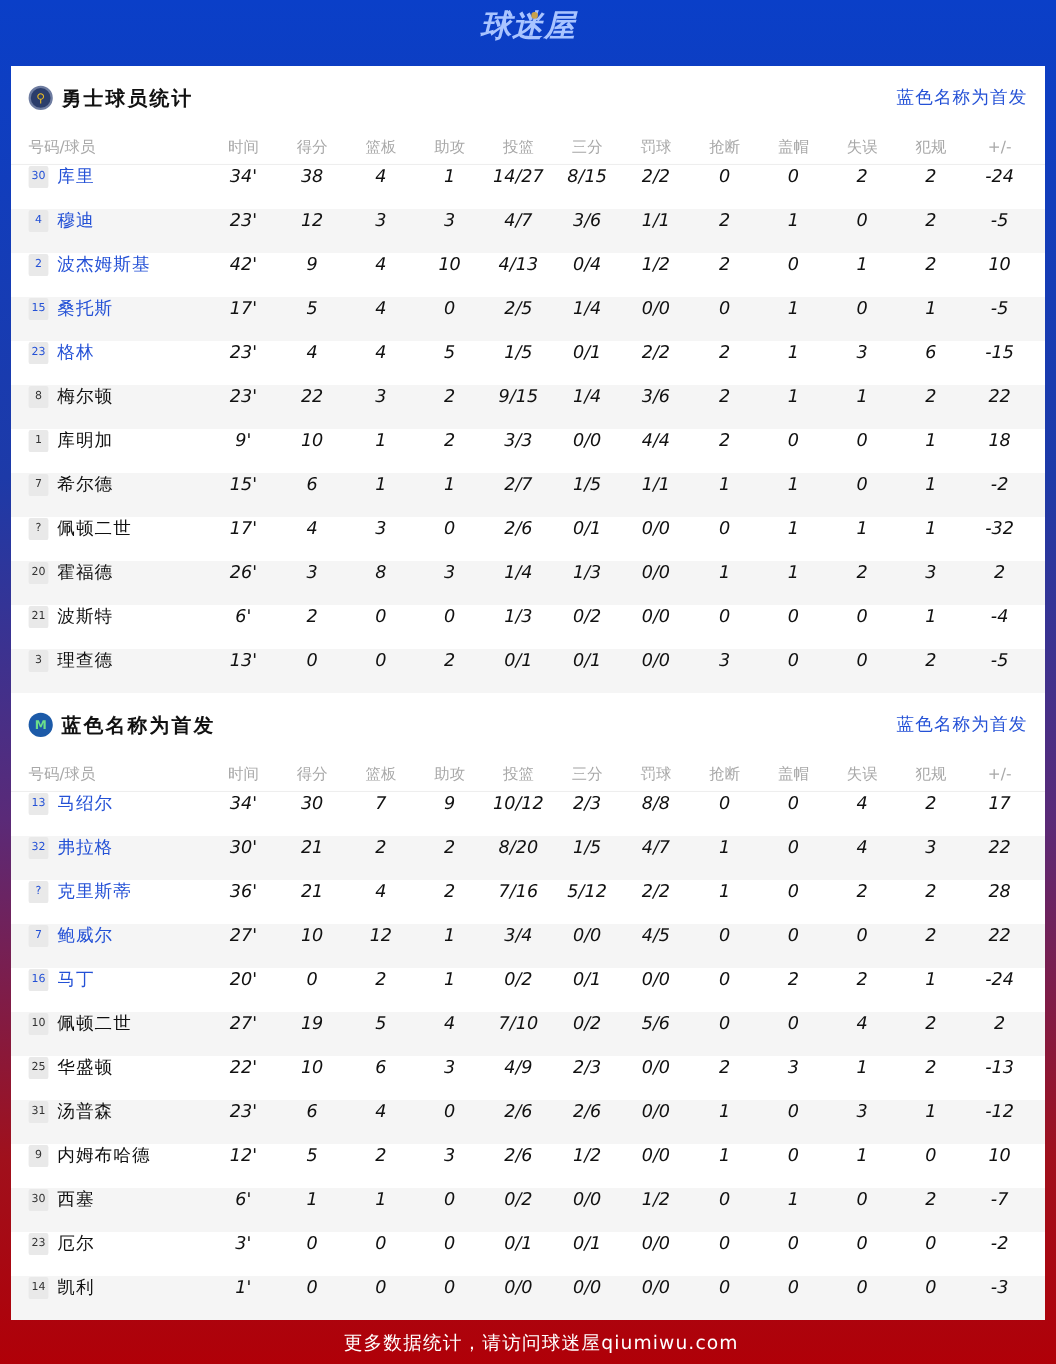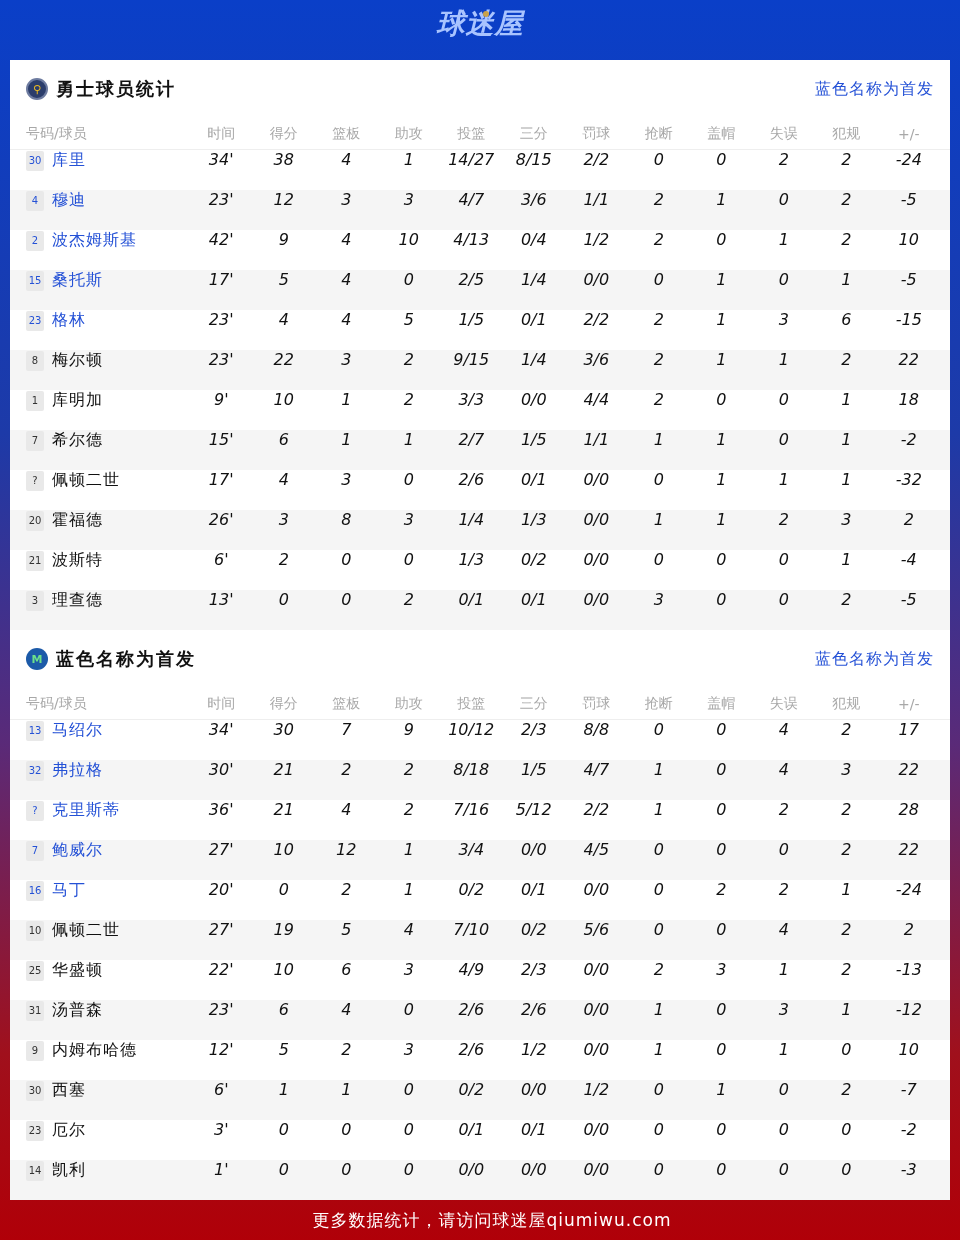--- a/index.html
+++ b/index.html
@@ -366,21 +366,21 @@
           </div>
           <div class="row starter">
             <span class="c-player">
               <span class="num-badge">32</span>
               <span class="pname">弗拉格</span>
             </span>
             <span class="c">30'</span>
             <span class="c">21</span>
             <span class="c">2</span>
             <span class="c">2</span>
-            <span class="c">8/18</span>
+            <span class="c">8/20</span>
             <span class="c">1/5</span>
             <span class="c">4/7</span>
             <span class="c">1</span>
             <span class="c">0</span>
             <span class="c">4</span>
             <span class="c">3</span>
             <span class="c">22</span>
           </div>
           <div class="row starter">
             <span class="c-player">

